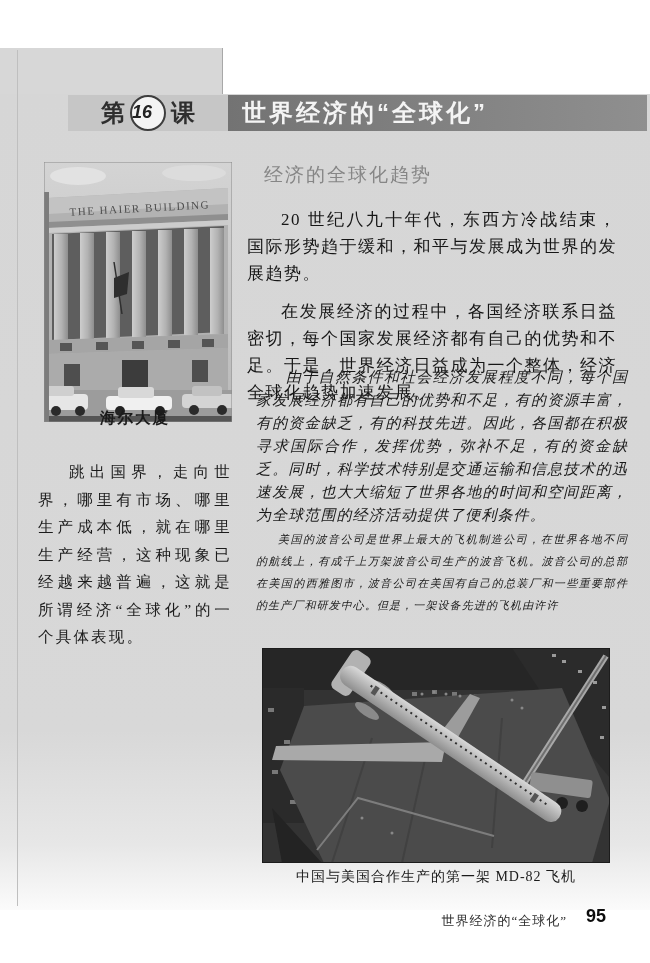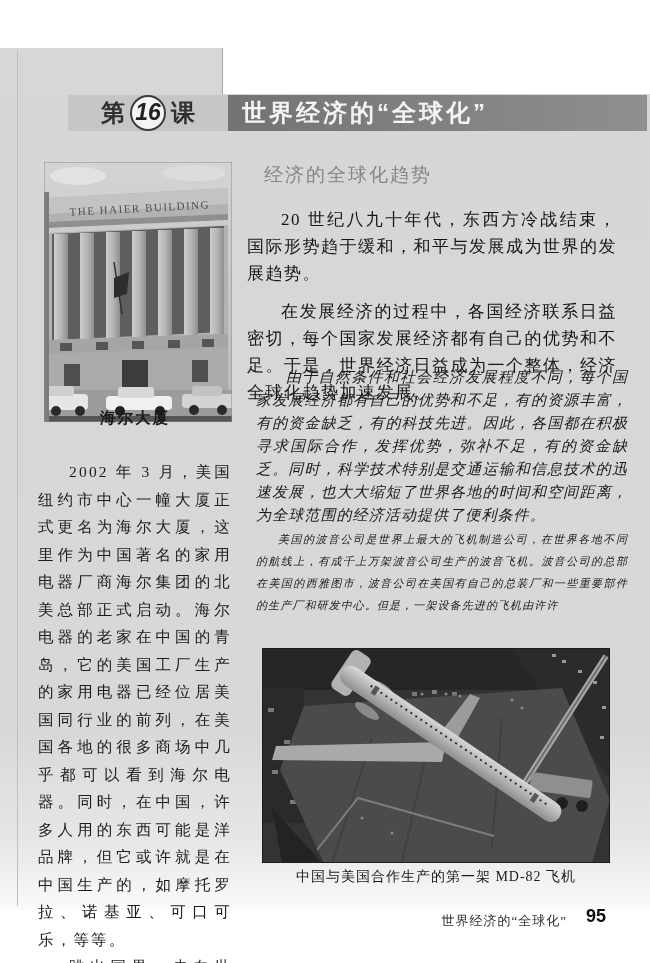--- a/index.html
+++ b/index.html
@@ -13,22 +13,22 @@
   .bg-main{left:0;top:94px;width:650px;height:816px;
     background:linear-gradient(180deg,#d6d6d6 0%,#d8d8d8 78%,#e7e7e7 92%,#fbfbfb 100%);}
   .crease-line{left:17px;top:50px;width:1px;height:856px;background:#bfbfbf;}
   .divider-line{left:222px;top:48px;width:1px;height:46px;background:#a8a8a8;}
 
   
   .lesson-left{left:68px;top:95px;width:160px;height:36px;background:#c6c6c6;
     display:flex;align-items:center;justify-content:center;gap:5px;
     font-family:"Liberation Sans", sans-serif;font-weight:bold;font-size:24px;color:#2f2f2f;}
   .lesson-circle{width:36px;height:36px;border-radius:50%;background:#f4f4f4;border:2px solid #3d3d3d;
-    display:flex;align-items:center;justify-content:center;box-sizing:border-box;
-    font-style:italic;font-size:23px;color:#222;margin-top:-1px;}
+    display:flex;align-items:center;box-sizing:border-box;
+    font-style:italic;font-size:18px;color:#222;margin-top:-1px;}
   .lesson-title-bar{left:228px;top:95px;width:419px;height:36px;
     background:linear-gradient(90deg,#737373,#8f8f8f);
     display:flex;align-items:center;padding-left:14px;box-sizing:border-box;
     font-family:"Liberation Sans", sans-serif;font-weight:bold;font-size:24px;color:#f4f4f4;letter-spacing:3px;}
 
   
   .building-figure{left:44px;top:162px;width:188px;height:260px;margin:0;}
   .photo-caption-left{left:38px;top:408px;width:194px;text-align:center;
     font-weight:bold;font-size:15.5px;color:#1a1a1a;letter-spacing:2px;}
   .left-text{left:38px;top:458px;width:194px;}
@@ -139,21 +139,20 @@
           <circle cx="178" cy="248" r="5" fill="#2a2a2a"></circle>
       </g>
       <rect x="0" y="254" width="188" height="6" fill="#555555"></rect>
       <rect x="0" y="30" width="5" height="230" fill="#7c7c7c"></rect>
       <rect x="0" y="0" width="188" height="260" fill="none" stroke="#8a8a8a" stroke-width="1"></rect>
     </svg>
   </figure>
   <div class="abs photo-caption-left">海尔大厦</div>
 
   <div class="abs left-text">
-    <p>2002 年 3 月，美国纽约市中心一幢大厦正式更名为海尔大厦，这里作为中国著名的家用电器厂商海尔集团的北美总部正式启动。海尔电器的老家在中国的青岛，它的美国工厂生产的家用电器已经位居美国同行业的前列，在美国各地的很多商场中几乎都可以看到海尔电器。同时，在中国，许多人用的东西可能是洋品牌，但它或许就是在中国生产的，如摩托罗拉、诺基亚、可口可乐，等等。</p>
     <p>跳出国界，走向世界，哪里有市场、哪里生产成本低，就在哪里生产经营，这种现象已经越来越普遍，这就是所谓经济“全球化”的一个具体表现。</p>
   </div>
 
   <h2 class="abs section-heading">经济的全球化趋势</h2>
 
   <div class="abs main-paragraphs">
     <p>20 世纪八九十年代，东西方冷战结束，国际形势趋于缓和，和平与发展成为世界的发展趋势。</p>
     <p>在发展经济的过程中，各国经济联系日益密切，每个国家发展经济都有自己的优势和不足。于是，世界经济日益成为一个整体，经济全球化趋势加速发展。</p>
   </div>
 

